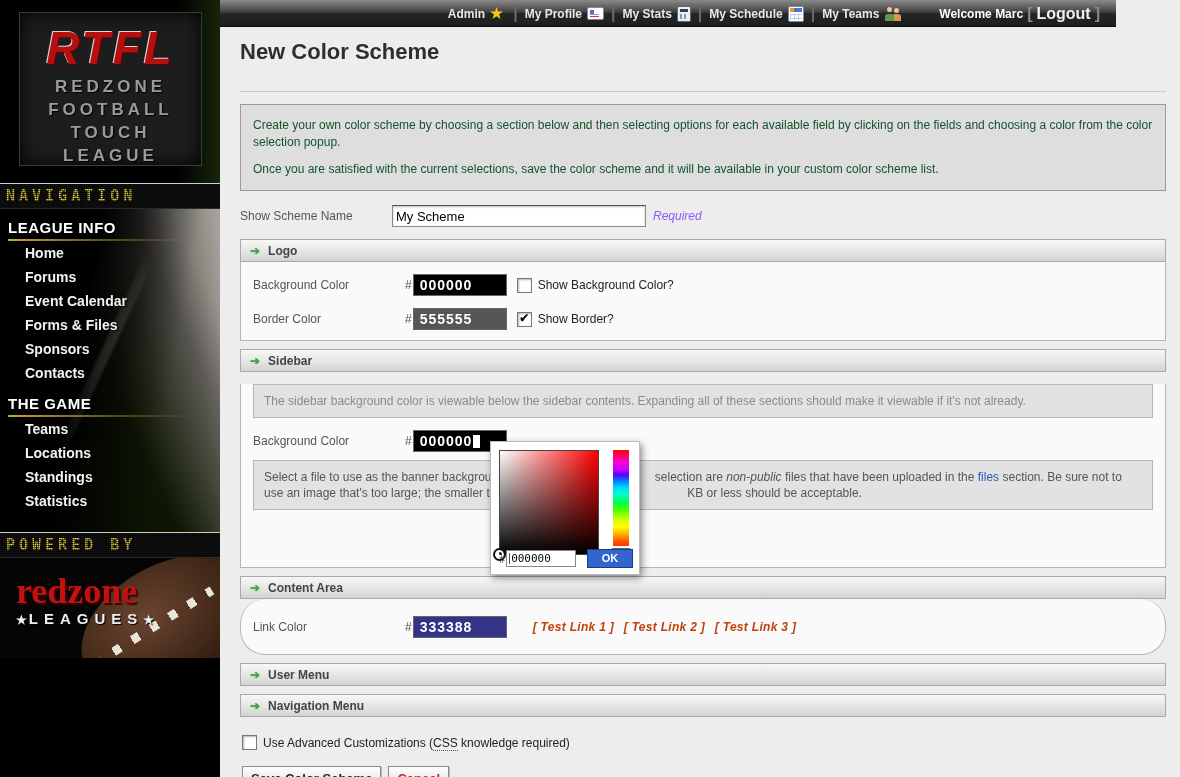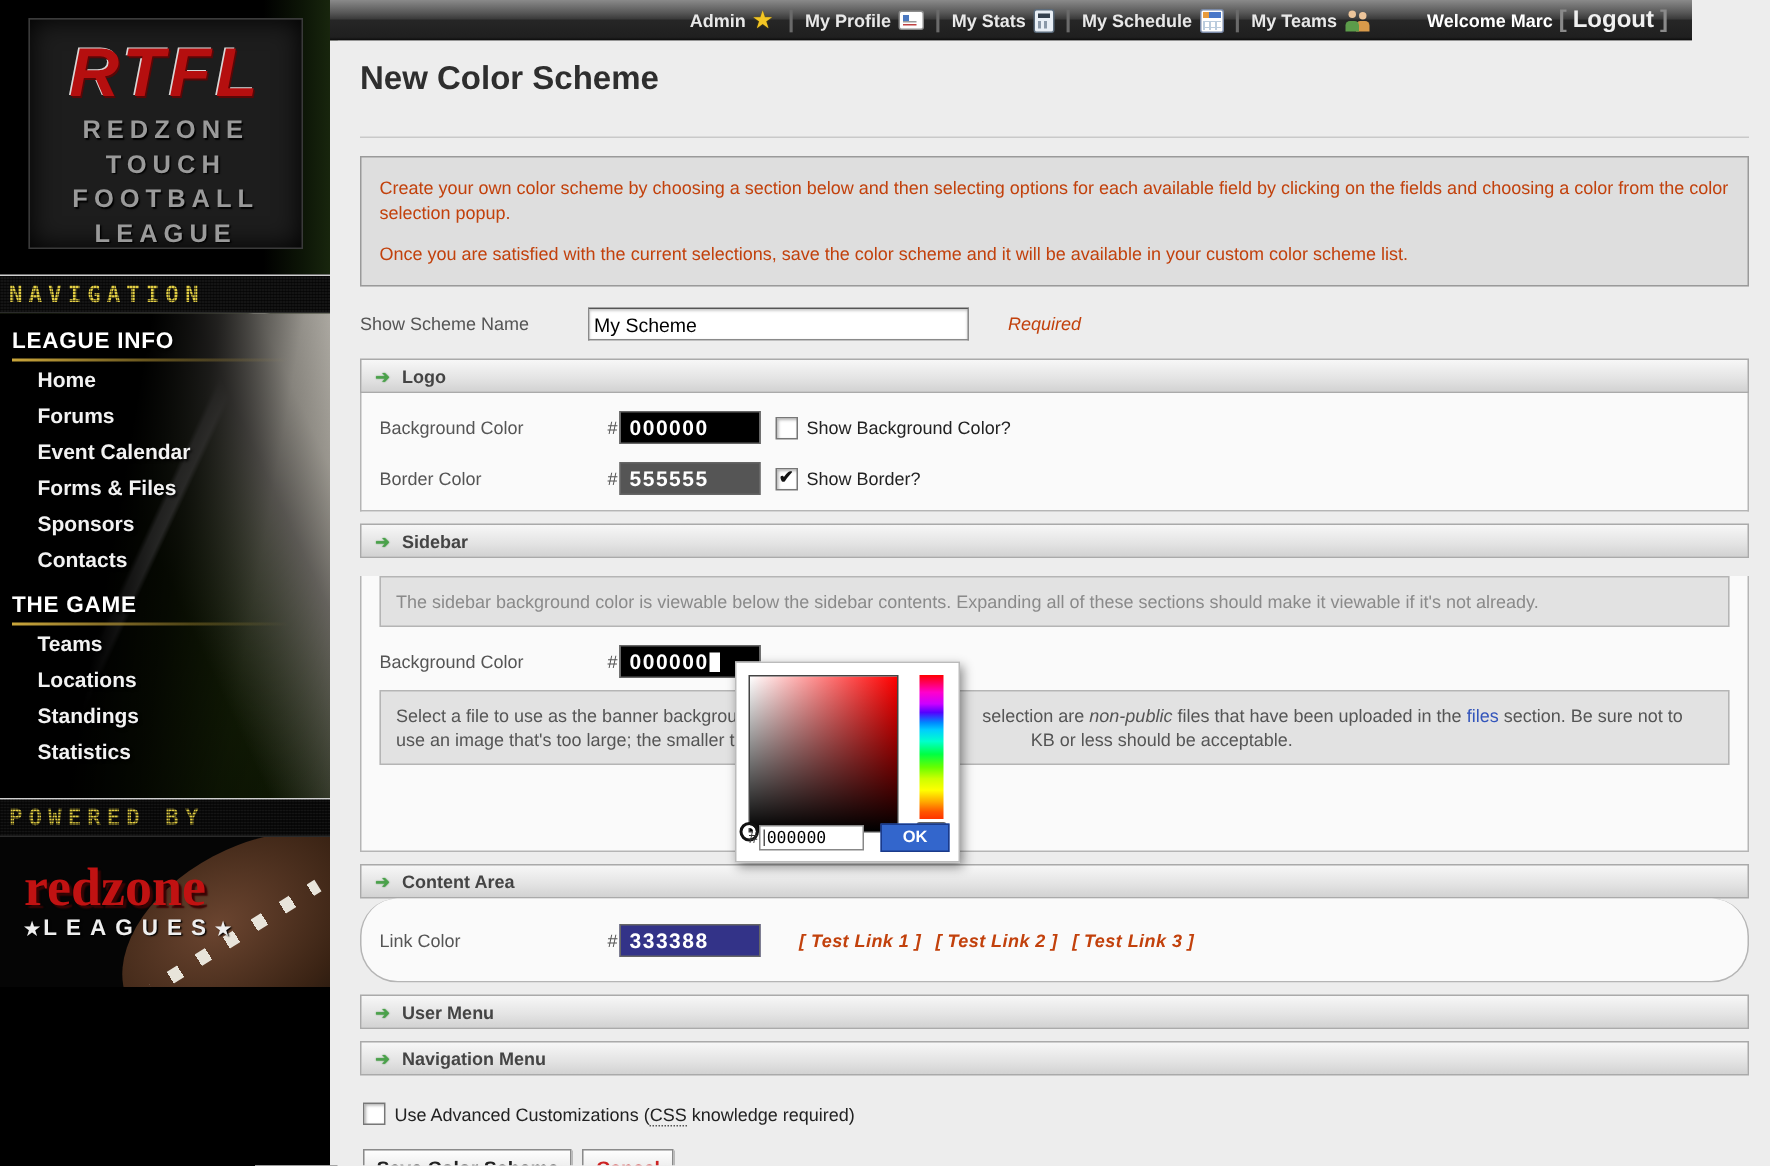--- a/index.html
+++ b/index.html
@@ -29,21 +29,21 @@
   .football:before{content:"";position:absolute;left:18px;top:50px;width:130px;height:9px;background:repeating-linear-gradient(to right,transparent 0 14px,#e8e4da 14px 22px);transform:rotate(-4deg);}
   .rz-text{position:relative;padding-left:16px;padding-top:16px;}
   .rz-red{font:bold 36px "Liberation Serif",serif;color:#c11212;letter-spacing:0px;text-shadow:2px 2px 1px #3a0404;line-height:34px;}
   .rz-leagues{font:bold 15px "Liberation Sans",sans-serif;color:#efefef;letter-spacing:6px;text-shadow:1px 1px 1px #000;margin-top:2px;}
   .rz-leagues .star{font-size:12px;letter-spacing:2px;}
   .side-bottom{height:120px;background:#000;}
 
   
   #topbar{position:absolute;left:220px;top:0;width:896px;height:27px;
       background:linear-gradient(to bottom,#8a8a8a,#5a5a5a 30%,#3c3c3c 46%,#262626 50%,#1f1f1f 92%,#0a0a0a);
-      border-bottom:1px solid #000;display:flex;align-items:center;justify-content:flex-end;white-space:nowrap;padding-left:12px;}
+      border-bottom:1px solid #000;display:flex;align-items:center;justify-content:flex-end;white-space:nowrap;}
   .tb-item{display:inline-flex;align-items:center;font:bold 12px "Liberation Sans",sans-serif;color:#e8e8e8;cursor:pointer;}
   .tb-sep{color:#6a6a6a;margin:0 7px;font-weight:bold;}
   .tb-ic{display:inline-block;margin-left:5px;position:relative;}
   .ic-star{width:16px;height:15px;font-size:14px;line-height:15px;color:#f3c625;text-shadow:0 0 1px #8a6d00;}
   .ic-vcard{width:15px;height:11px;background:#fdfdfd;border:1px solid #8a8a8a;border-radius:2px;}
   .ic-vcard:before{content:"";position:absolute;left:2px;top:2px;width:4px;height:4px;background:#4a78c0;}
   .ic-vcard:after{content:"";position:absolute;left:2px;bottom:2px;width:9px;height:1px;background:#c04040;box-shadow:0 -2px 0 #9a9a9a;}
   .ic-calc{width:12px;height:14px;background:#e8eef5;border:1px solid #5a6a7a;border-radius:2px;}
   .ic-calc:before{content:"";position:absolute;left:2px;top:2px;right:2px;height:3px;background:#34404e;}
   .ic-calc:after{content:"";position:absolute;left:2px;top:7px;right:2px;bottom:2px;background:repeating-linear-gradient(to right,#7a8globalsa 0,#8a98a8 0 2px,transparent 2px 4px),repeating-linear-gradient(to bottom,#8a98a8 0 2px,transparent 2px 4px);background:repeating-linear-gradient(to right,#8a98a8 0 2px,transparent 2px 4px);}
@@ -55,26 +55,26 @@
   .ic-group:after{content:"";position:absolute;left:3px;top:0;width:5px;height:5px;border-radius:50%;background:#ecc49a;box-shadow:7px 1px 0 #ecc49a;}
   .tb-welcome{margin-left:38px;color:#fff;}
   .tb-bracket{color:#8a8a8a;font-weight:bold;margin:0 4px;}
   .tb-logout{color:#f0f0f0;font-weight:bold;cursor:pointer;}
   #topbar .pad-r{width:12px;}
 
   
   #main{position:absolute;left:220px;top:27px;width:960px;height:750px;background:#ededed;}
   .content{position:relative;padding:10px 14px 0 20px;}
   h1.page-title{margin:2px 0 0;font:bold 22px "Liberation Sans",sans-serif;color:#2e2e2e;padding-bottom:26px;border-bottom:1px solid #c9c9c9;}
-  .intro-box{margin-top:12px;background:#dedede;border:1px solid #9a9a9a;padding:2px 12px;color:#c2410c;font-size:12px;line-height:17px;}
+  .intro-box{margin-top:12px;background:#dedede;border:1px solid #9a9a9a;padding:2px 12px;color:#14532d;font-size:12px;line-height:17px;}
   .intro-box p{margin:10px 0;}
   .name-row{display:flex;align-items:center;margin:14px 0 12px;}
   .fld-label{width:152px;font-size:12px;color:#555;}
   .txt-input{width:246px;height:20px;border:1px solid #8a8a8a;border-top-color:#555;background:#fff;font:13px "Liberation Sans",sans-serif;padding:0 3px;box-shadow:inset 0 1px 2px rgba(0,0,0,.25);}
-  .required{font:italic 12px "Liberation Sans",sans-serif;color:#c2410c;margin-left:26px;}
+  .required{font:italic 12px "Liberation Sans",sans-serif;color:#8b5cf6;margin-left:7px;}
 
   .sec-header{height:21px;background:linear-gradient(to bottom,#f7f7f7,#e3e3e3 60%,#d2d2d2);border:1px solid #aaa;display:flex;align-items:center;cursor:pointer;}
   .sec-header .arr{font-size:12px;color:#4aa34a;margin:0 8px 0 9px;text-shadow:0 0 1px #2d7a2d;}
   .sec-header .sec-title{font:bold 12px "Liberation Sans",sans-serif;color:#444;}
   .sec-body{position:relative;background:#fafafa;border:1px solid #b5b5b5;border-top:none;}
   .sec-gap{height:8px;}
   .row{display:flex;align-items:center;padding:6px 12px;}
   .hash{color:#555;font-size:12px;margin-right:1px;}
   .swatch{width:82px;height:18px;border:1px solid #666;color:#fff;font:bold 14px "Liberation Sans",sans-serif;padding:1px 4px 1px 6px;letter-spacing:1px;display:flex;align-items:center;cursor:pointer;}
   .caret-block{display:inline-block;width:7px;height:13px;background:#fff;margin-left:1px;}
@@ -112,22 +112,22 @@
 </head>
 <body>
 
 <div id="page">
 
   <div id="sidebar">
     <div class="logo-area">
       <div class="logo-box">
         <div class="logo-rtfl">RTFL</div>
         <div class="logo-line">REDZONE</div>
+        <div class="logo-line">FOOTBALL</div>
         <div class="logo-line">TOUCH</div>
-        <div class="logo-line">FOOTBALL</div>
         <div class="logo-line">LEAGUE</div>
       </div>
     </div>
     <div class="matrix-strip">
       <div class="mtx">NAVIGATION</div>
     </div>
     <div class="nav-field">
       <div class="side-head">
         <div class="t">LEAGUE INFO</div>
         <div class="rule"></div>

